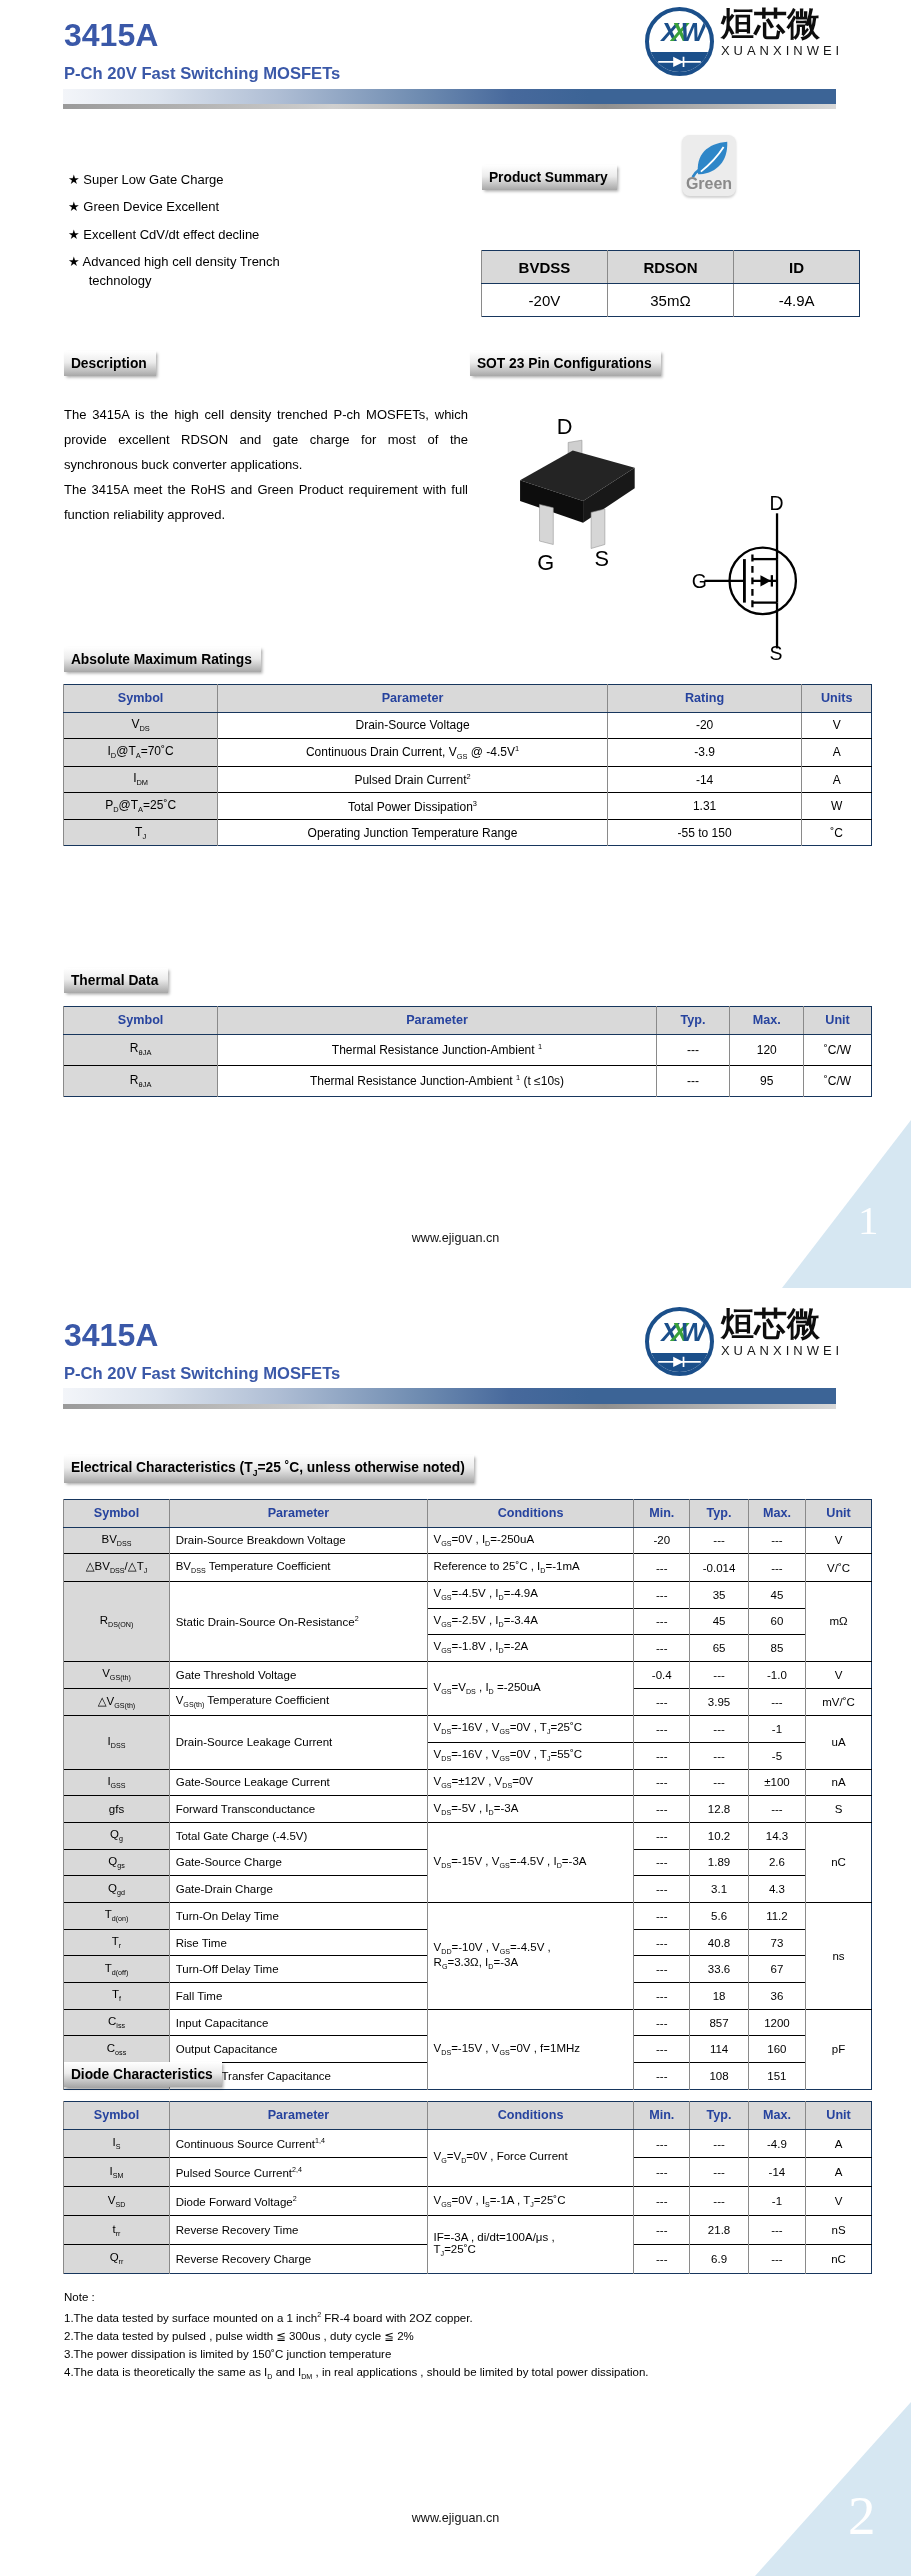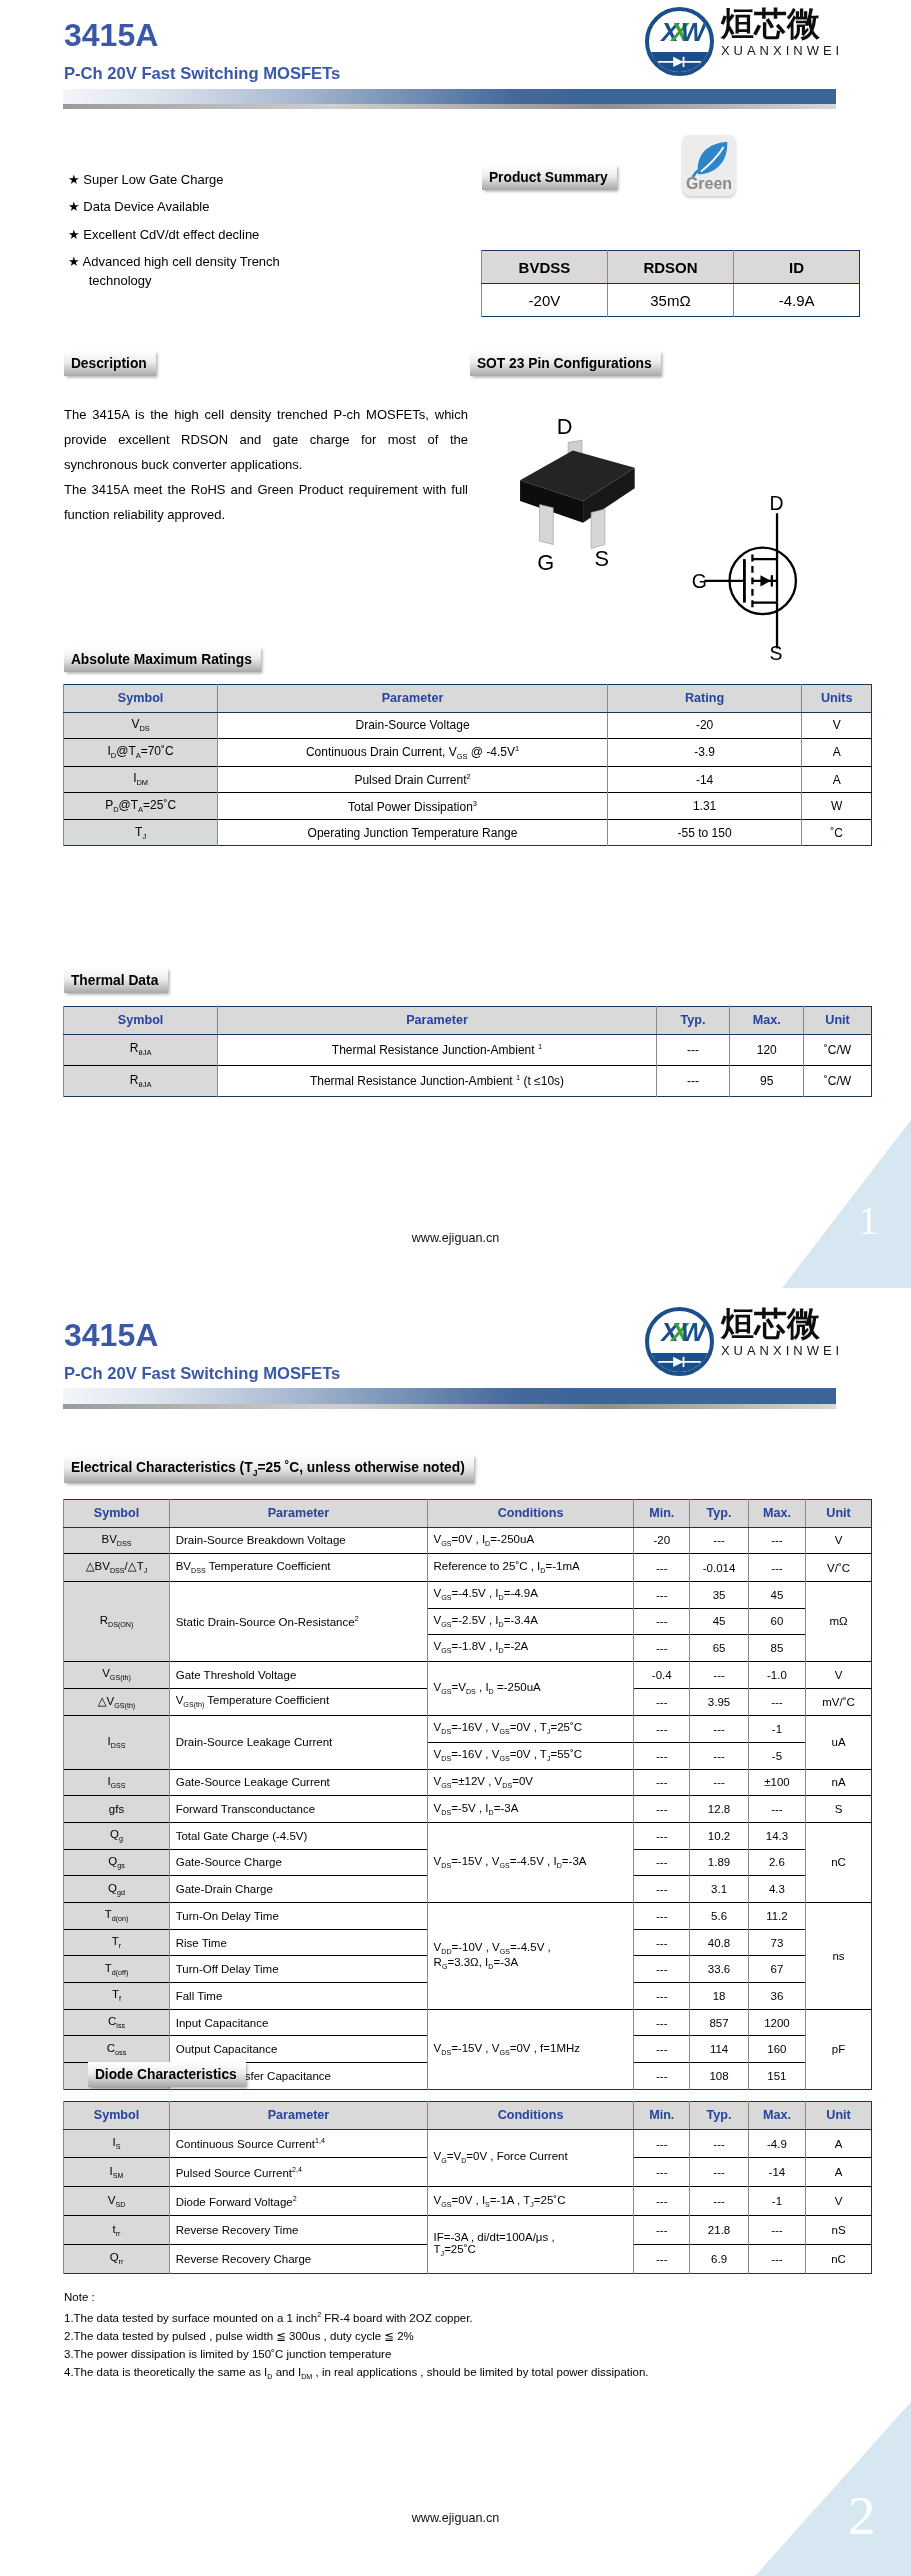--- a/index.html
+++ b/index.html
@@ -92,21 +92,21 @@
     <div class="logo-cn">烜芯微</div>
     <div class="logo-en">XUANXINWEI</div>
   </div>
 </div>
 
 <div class="abs bar-blue" style="left:63px; top:89px; width:773px;"></div>
 <div class="abs bar-gray" style="left:63px; top:104px; width:773px;"></div>
 
 <div class="abs features" style="left:68px; top:171px;">
     <div class="feature-item">★ Super Low Gate Charge</div>
-    <div class="feature-item">★ Data Device Available</div>
+    <div class="feature-item">★ Green Device Excellent</div>
     <div class="feature-item">★ Excellent CdV/dt effect decline</div>
     <div class="feature-item">★ Advanced high cell density Trench<br>technology</div>
   </div>
 
 <div class="abs" style="left:482px; top:165px;">
   <span class="sec-label">Product Summary</span>
 </div>
 
 <div class="abs green-badge" style="left:682px; top:135px;">
   <svg width="41" height="40" viewBox="0 0 90 88">
@@ -498,21 +498,21 @@
           <td class="sym">C<sub>rss</sub></td>
           <td class="par">Reverse Transfer Capacitance</td>
           <td class="num">---</td>
           <td class="num">108</td>
           <td class="num">151</td>
         </tr>
       </tbody>
     </table>
   </div>
 
-<div class="abs" style="left:64px; top:2062px;margin-left:24px;">
+<div class="abs" style="left:64px; top:2062px;">
   <span class="sec-label">Diode Characteristics</span>
 </div>
 <div class="abs tbl-wrap diode" style="left:63px; top:2101px; width:809px;">
     <table>
       <colgroup>
         <col style="width: 13.1206%;">
         <col style="width: 31.9149%;">
         <col style="width: 25.5319%;">
         <col style="width: 6.95035%;">
         <col style="width: 7.23404%;">

